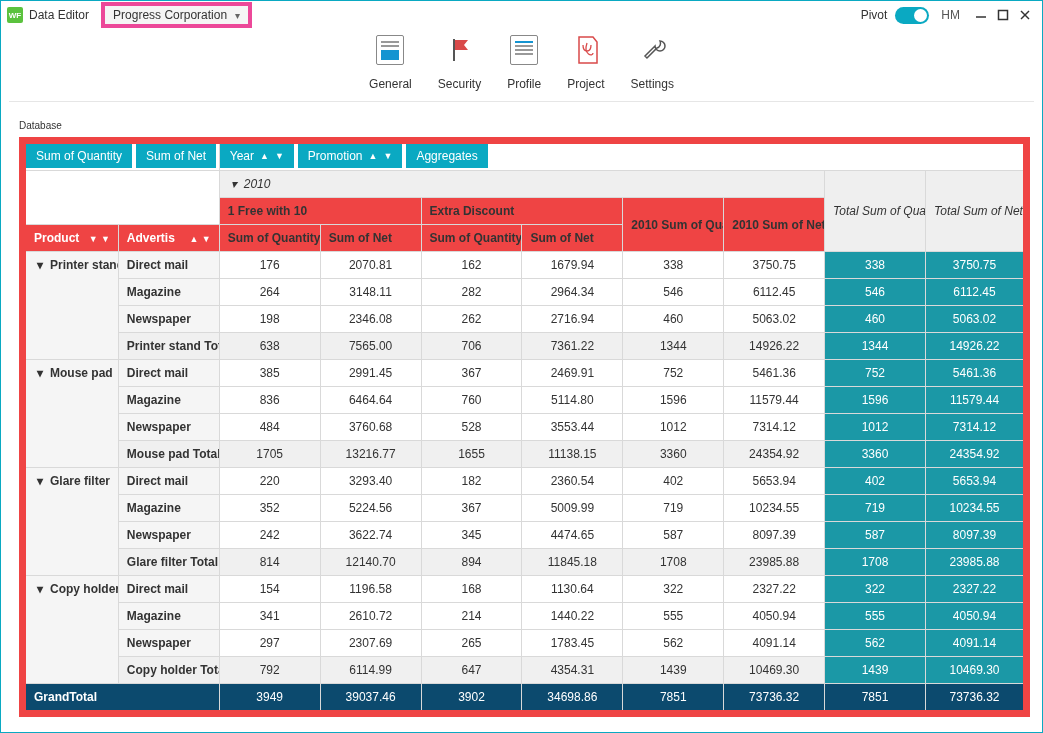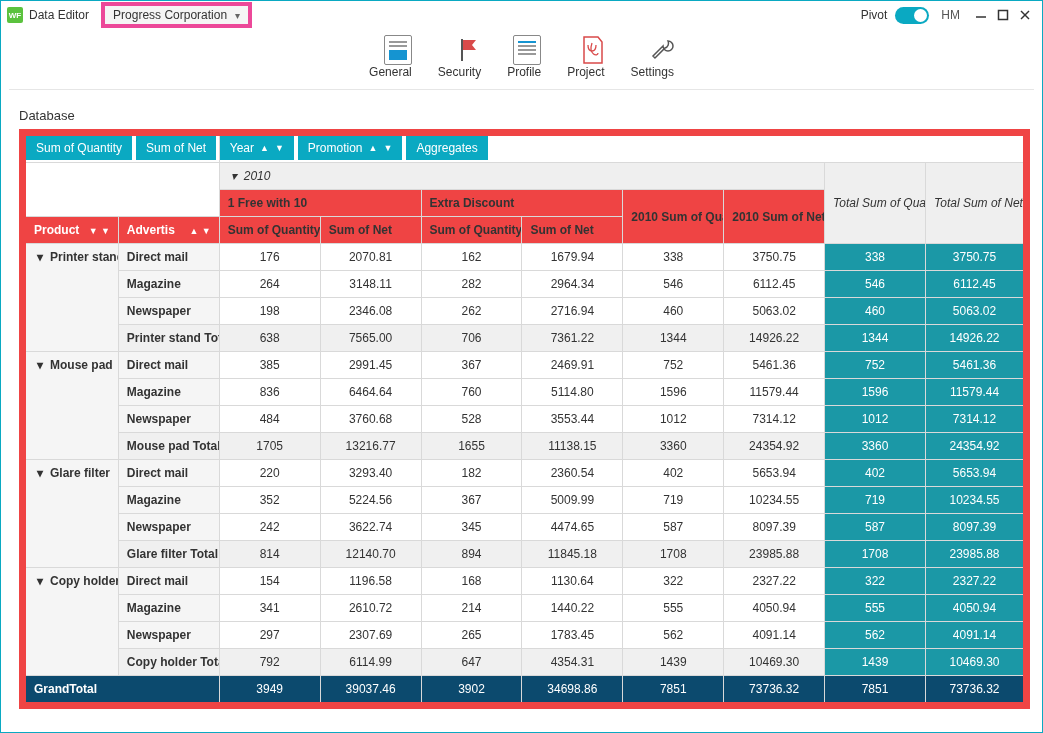--- a/index.html
+++ b/index.html
@@ -65,24 +65,24 @@
   
   .ribbon {
     display: flex;
     justify-content: center;
     gap: 26px;
     padding: 6px 0 10px;
     border-bottom: 1px solid #e6e6e6;
     margin: 0 8px;
   }
   .ribbon-item {
-    display: flex; flex-direction: column; align-items: flex-end;
+    display: flex; flex-direction: column; align-items: center;
     cursor: pointer;
     font-size: 12px; color: #333;
-    gap: 0;
+    gap: 12px;
   }
   .ribbon-icon {
     width: 28px; height: 30px;
     border: 1px solid #888;
     border-radius: 2px;
     position: relative;
     background: #fff;
   }
   .ribbon-icon.general::after {
     content:""; position:absolute; left:4px; right:4px; top:14px; height:10px;
@@ -107,21 +107,21 @@
     display:flex; align-items:center; justify-content:center;
   }
   .ribbon-icon.settings {
     border: none; background: transparent;
     display:flex; align-items:center; justify-content:center;
   }
   
   .content {
     padding: 18px 12px 12px 18px;
   }
-  .section-title { font-size: 13px; margin-bottom: 6px; }
+  .section-title { font-size: 10px; margin-bottom: 6px; }
   .filter-chip {
     background: #0aa9c2;
     color: #fff;
     padding: 5px 10px;
     font-size: 12px;
     display: flex; align-items: center; gap: 6px;
     cursor: pointer;
   }
   .chip-icon { font-size: 9px; }
   

